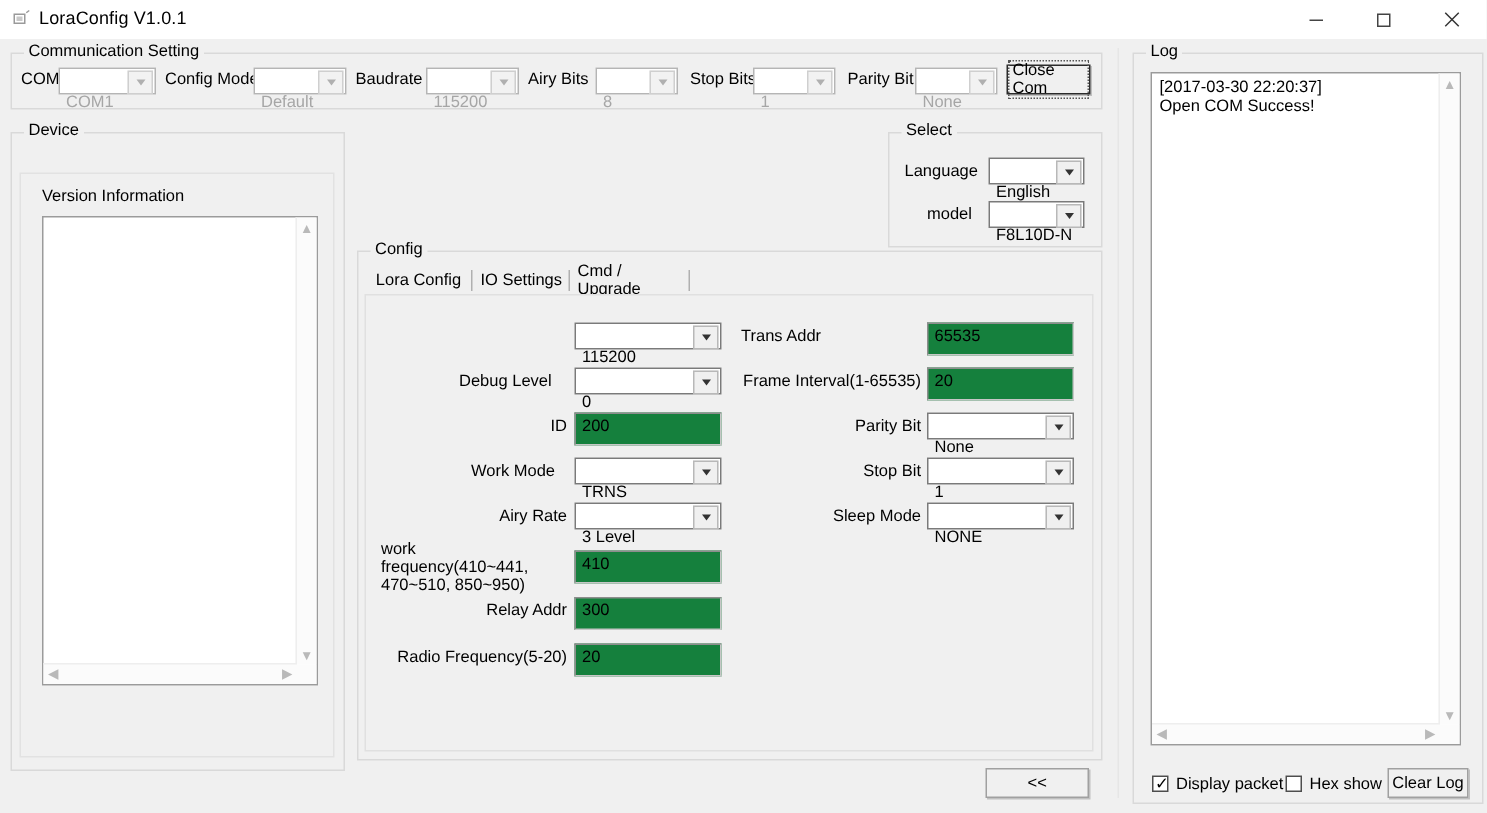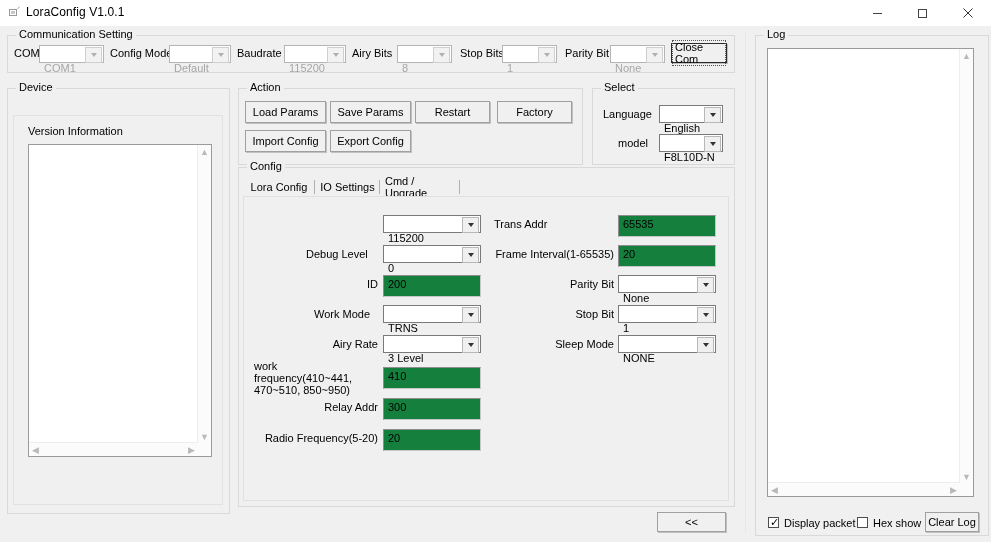--- a/index.html
+++ b/index.html
@@ -175,42 +175,20 @@
         </div>
         <div class="hsb" style="left:0;right:13px;bottom:0;height:13px;">
           <span class="sbarrow" style="left:0;top:0;width:13px;height:13px;">◀</span>
           <span class="sbarrow" style="right:0;top:0;width:13px;height:13px;">▶</span>
         </div>
         <div style="position:absolute;right:0;bottom:0;width:13px;height:13px;background:#fbfbfb;"></div>
       </div>
     </div>
   </div>
 
-  <div class="group" style="left:238px;top:88px;width:343px;height:75px;">
-    <span class="gtitle">Action</span>
-
-    <div class="btn" style="left:6px;top:12px;width:81px;height:22px;">
-      <span>Load Params</span>
-    </div>
-    <div class="btn" style="left:91px;top:12px;width:81px;height:22px;">
-      <span>Save Params</span>
-    </div>
-    <div class="btn" style="left:176px;top:12px;width:75px;height:22px;">
-      <span>Restart</span>
-    </div>
-    <div class="btn" style="left:258px;top:12px;width:75px;height:22px;">
-      <span>Factory</span>
-    </div>
-    <div class="btn" style="left:6px;top:41px;width:81px;height:22px;">
-      <span>Import Config</span>
-    </div>
-    <div class="btn" style="left:91px;top:41px;width:81px;height:22px;">
-      <span>Export Config</span>
-    </div>
-  </div>
 
   <div class="group" style="left:592px;top:88px;width:141px;height:75px;">
     <span class="gtitle">Select</span>
 
     <span class="lbl" style="left:10px;top:19px;">Language</span>
     <div class="combo" style="left:66px;top:16px;width:64px;">
       <span class="cval">English</span>
       <span class="carrow">
           <i class="tri"></i>
         </span>
@@ -336,20 +314,24 @@
   <div class="btn" style="left:657px;top:512px;width:69px;height:20px;">
     <span>&lt;&lt;</span>
   </div>
 
   <div class="divider" style="left:745px;top:32px;width:1px;height:500px;"></div>
 
   <div class="group" style="left:755px;top:35px;width:232px;height:499px;">
     <span class="gtitle">Log</span>
 
     <div class="plain-panel" style="left:11px;top:12px;width:207px;height:449px;border-color:#9b9b9b;">
+      <div style="position:absolute;left:5px;top:3px;right:16px;font-size:11px;line-height:13px;color:#000;">
+        <div>[2017-03-30 22:20:37]</div>
+        <div>Open COM Success!</div>
+      </div>
       <div class="vsb" style="right:0;top:0;width:13px;bottom:13px;">
         <span class="sbarrow" style="left:0;top:0;width:13px;height:13px;">▲</span>
         <span class="sbarrow" style="left:0;bottom:0;width:13px;height:13px;">▼</span>
       </div>
       <div class="hsb" style="left:0;right:13px;bottom:0;height:13px;">
         <span class="sbarrow" style="left:0;top:0;width:13px;height:13px;">◀</span>
         <span class="sbarrow" style="right:0;top:0;width:13px;height:13px;">▶</span>
       </div>
       <div style="position:absolute;right:0;bottom:0;width:13px;height:13px;background:#fbfbfb;"></div>
     </div>

